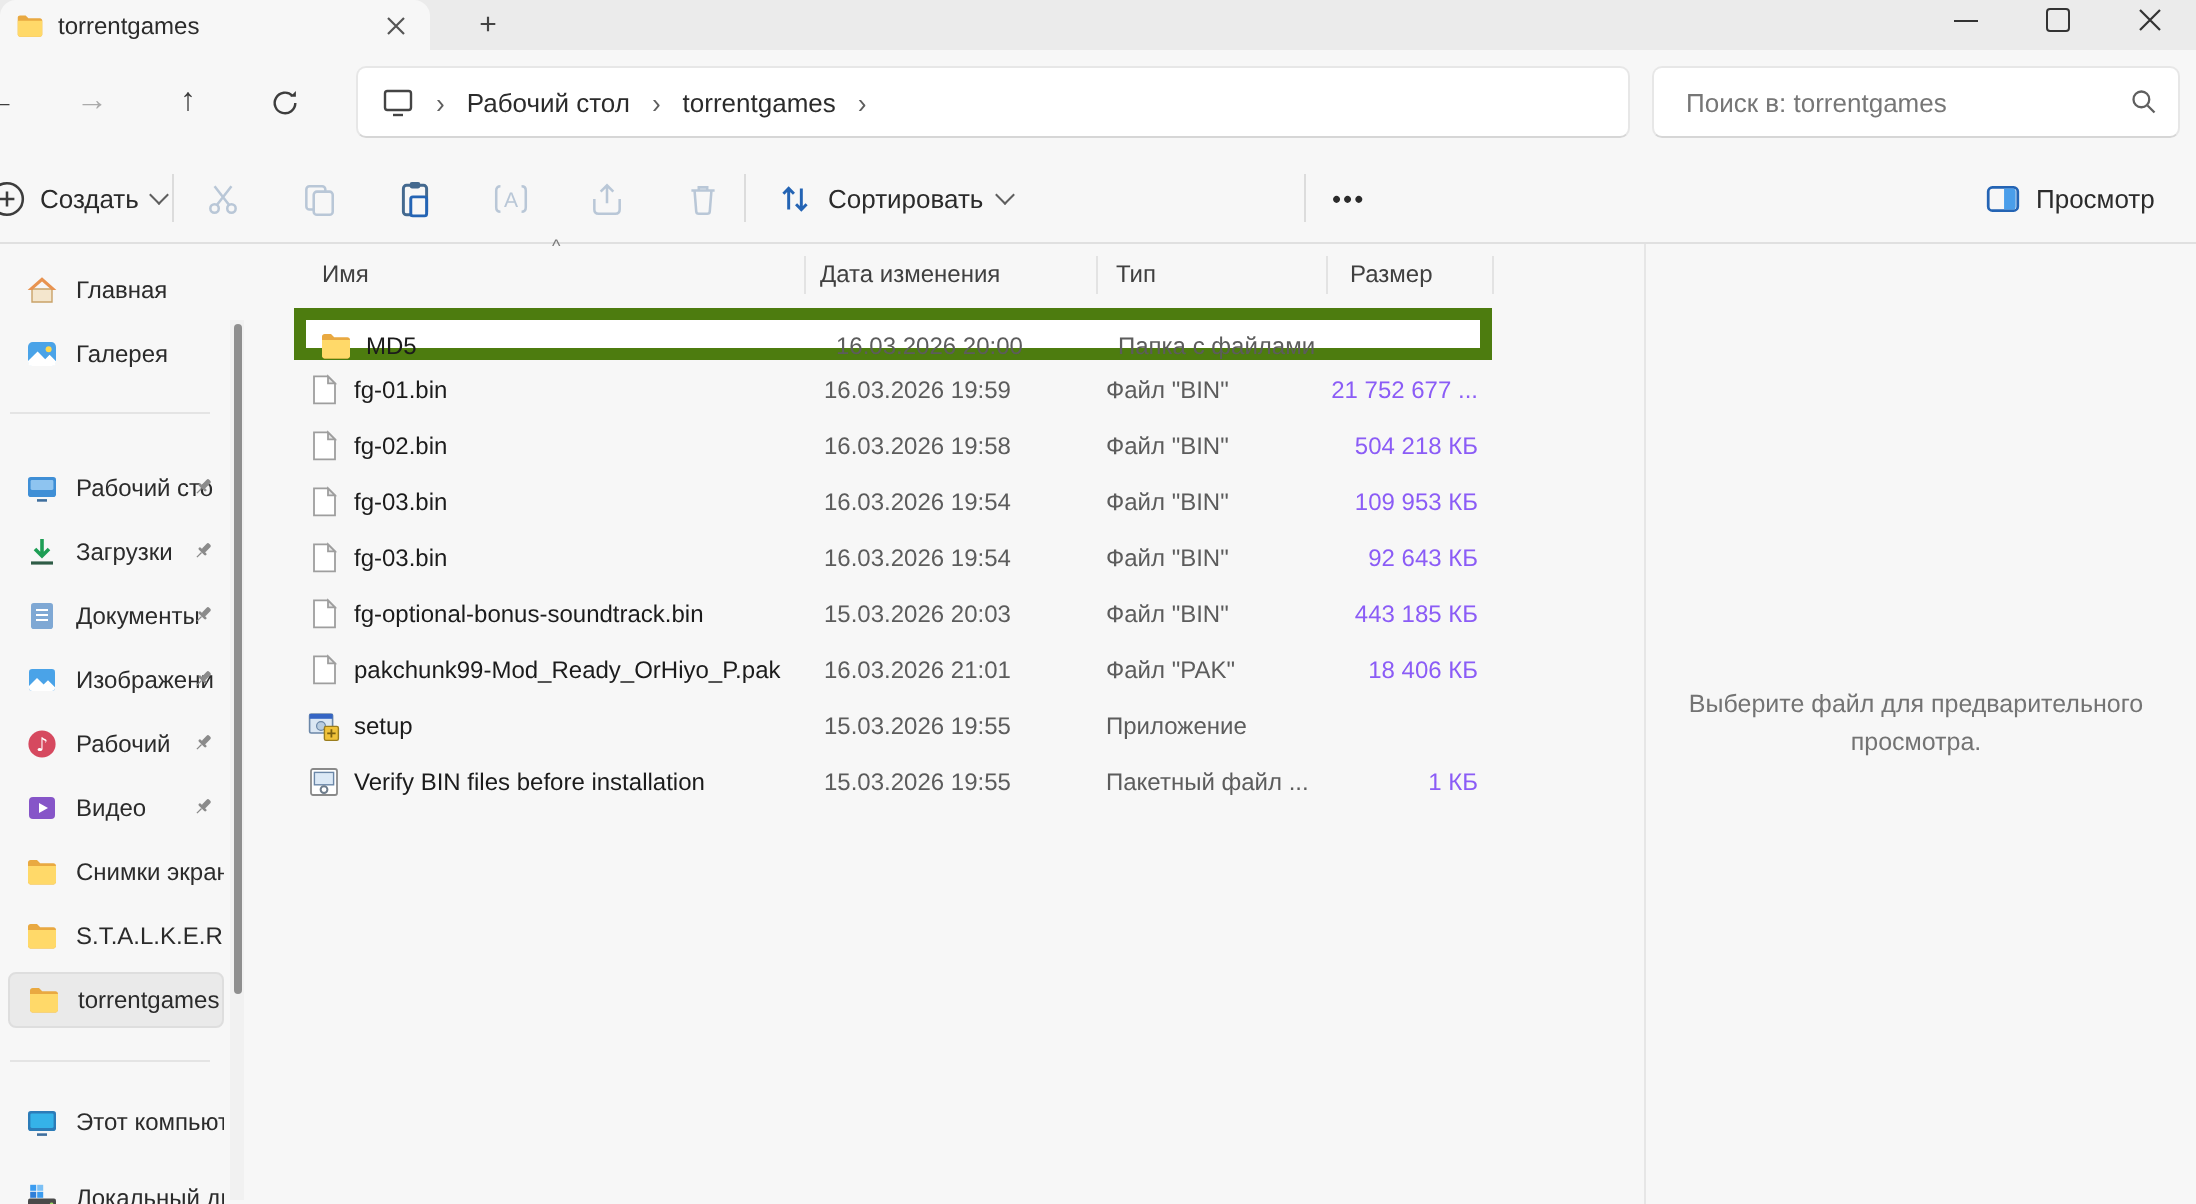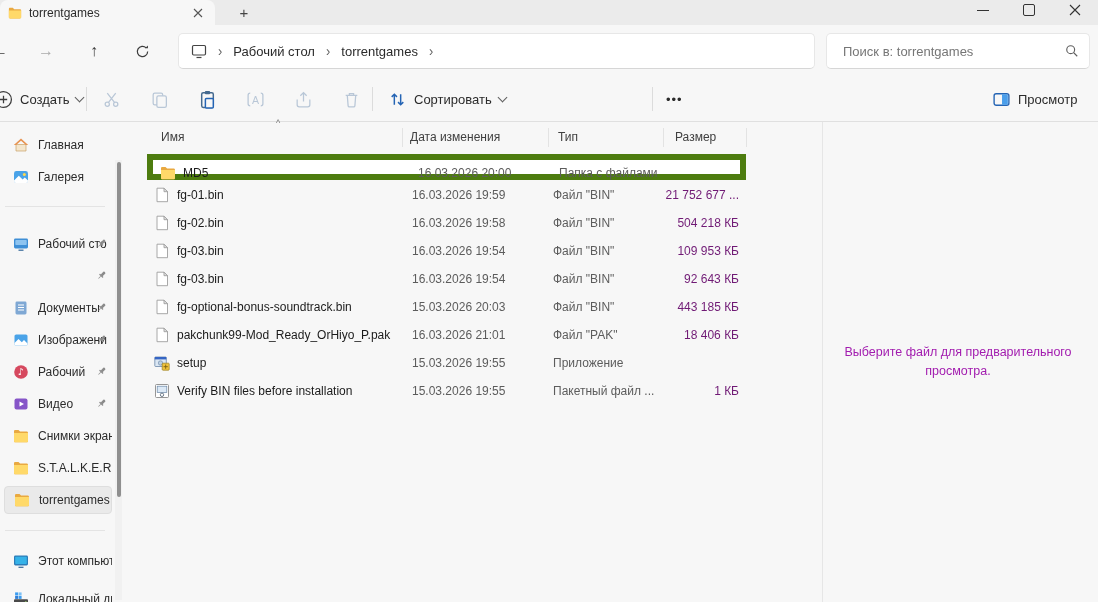--- a/index.html
+++ b/index.html
@@ -62,24 +62,24 @@
   .hsep{position:absolute;top:128px;width:1px;height:19px;background:#e3e3e3;}
   .sort-caret{position:absolute;left:276px;top:118px;font-size:9px;color:#7a7a7a;}
   .frow{position:absolute;left:147px;width:599px;height:26px;box-sizing:border-box;}
   .frow.selected{border:6px solid #4d7c0f;background:#ffffff;}
   .frow .ficon{position:absolute;left:7px;top:5px;width:16px;height:16px;}
   .frow .fname{position:absolute;left:30px;top:0;line-height:26px;font-size:12px;color:#1b1b1b;white-space:nowrap;}
   .frow .fdate,.frow .ftype{position:absolute;top:0;line-height:26px;font-size:12px;color:#5c5c5c;white-space:nowrap;}
   .frow .fdate{left:265px;}
   .frow .ftype{left:406px;}
   .frow .fsize{position:absolute;right:7px;top:0;width:150px;text-align:right;line-height:26px;
-    font-size:12px;color:#701a75;white-space:nowrap;}
+    font-size:12px;color:#8b5cf6;white-space:nowrap;}
   
   .preview-msg{position:absolute;left:843px;top:343px;width:230px;text-align:center;
-    font-size:12.5px;line-height:1.55;color:#a21caf;}
+    font-size:12.5px;line-height:1.55;color:#737373;}
 </style>
 </head>
 <body>
 
 <div class="screen">
 
   <div class="titlebar">
     <div class="tab">
       <svg class="ticon" viewBox="0 0 16 16">
         <path d="M1 3.2C1 2.5 1.6 2 2.3 2h3.2l1.6 1.6h6.6c.7 0 1.3.6 1.3 1.3v8c0 .7-.6 1.3-1.3 1.3H2.3C1.6 14.2 1 13.6 1 12.9z" fill="#e9a941"></path>
@@ -240,20 +240,27 @@
     <span class="slabel">Рабочий сто</span>
   </div>
   <svg class="side-pin" style="left:96px;top:238px" viewBox="0 0 12 12">
     <g fill="#8b8b8b" transform="rotate(45 6 6)">
         <rect x="4.6" y="0.8" width="2.8" height="5.2" rx="1"></rect>
         <rect x="3.2" y="5.6" width="5.6" height="1.5" rx="0.75"></rect>
         <rect x="5.65" y="7.1" width="0.7" height="3.6"></rect>
       </g>
   </svg>
 
+  <div class="side-item" style="top:262px">
+    <svg class="sicon" viewBox="0 0 16 16">
+      <path d="M8 1.5 v8 M4.5 6.5 L8 10 L11.5 6.5" fill="none" stroke="#1e9e55" stroke-width="1.8"></path>
+      <path d="M2.5 13.5 h11" stroke="#2e5c46" stroke-width="1.6"></path>
+    </svg>
+    <span class="slabel">Загрузки</span>
+  </div>
   <svg class="side-pin" style="left:96px;top:270px" viewBox="0 0 12 12">
     <g fill="#8b8b8b" transform="rotate(45 6 6)">
         <rect x="4.6" y="0.8" width="2.8" height="5.2" rx="1"></rect>
         <rect x="3.2" y="5.6" width="5.6" height="1.5" rx="0.75"></rect>
         <rect x="5.65" y="7.1" width="0.7" height="3.6"></rect>
       </g>
   </svg>
 
   <div class="side-item" style="top:294px">
     <svg class="sicon" viewBox="0 0 16 16">

